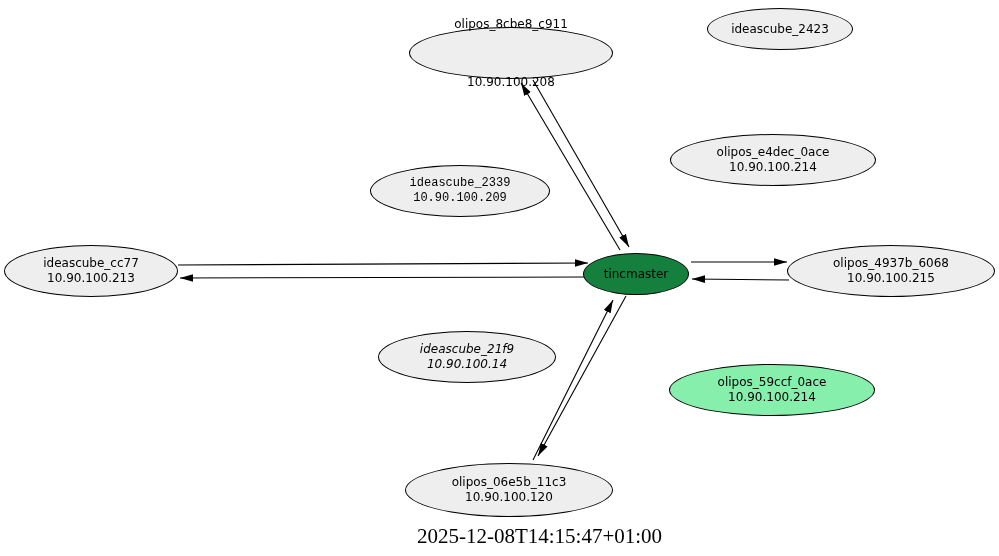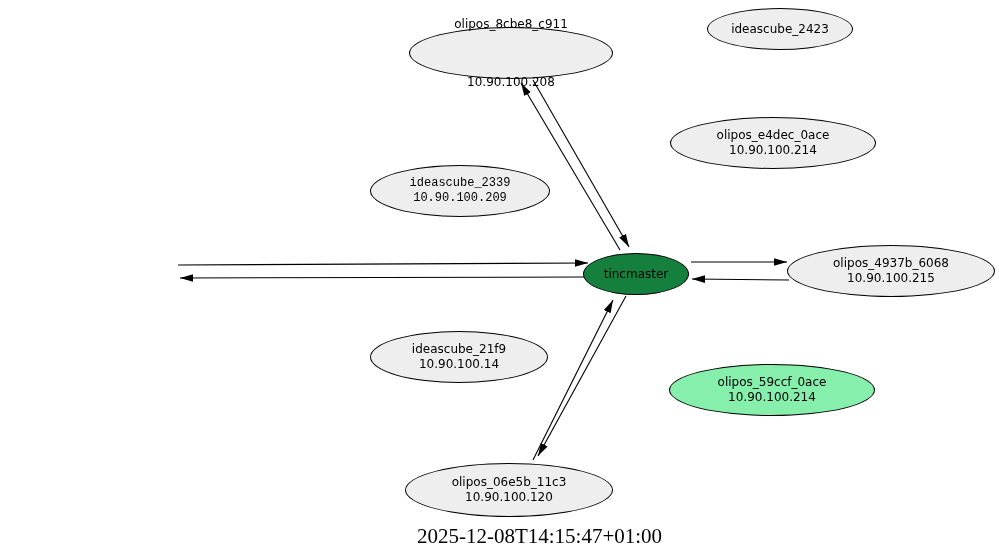--- a/index.html
+++ b/index.html
@@ -69,41 +69,45 @@
 
   <div class="node" style="left: 409px; top: 27px; width: 204px; height: 52px; background: rgb(238, 238, 238); border-color: rgb(0, 0, 0); gap: 43px;">
     <span>olipos_8cbe8_c911</span>
     <span>10.90.100.208</span>
   </div>
 
   <div class="node" style="left: 707px; top: 8px; width: 146px; height: 42px; background: rgb(238, 238, 238); border-color: rgb(0, 0, 0);">
     <span>ideascube_2423</span>
   </div>
 
-  <div class="node" style="left: 670px; top: 117px; width: 206px; height: 52px; background: rgb(238, 238, 238); border-color: rgb(0, 0, 0);">
+  <div class="node" style="left: 670px; top: 134px; width: 206px; height: 52px; background: rgb(238, 238, 238); border-color: rgb(0, 0, 0);">
     <span>olipos_e4dec_0ace</span>
     <span>10.90.100.214</span>
   </div>
 
   <div class="node" style="left: 370px; top: 165px; width: 180px; height: 52px; background: rgb(238, 238, 238); border-color: rgb(0, 0, 0); font-family: Liberation Mono, monospace;">
     <span>ideascube_2339</span>
     <span>10.90.100.209</span>
   </div>
 
+  <div class="node" style="left: 4px; top: 245px; width: 174px; height: 52px; background: rgb(238, 238, 238); border-color: rgb(0, 0, 0);">
+    <span>ideascube_cc77</span>
+    <span>10.90.100.213</span>
+  </div>
 
   <div class="node" style="left: 583px; top: 253px; width: 106px; height: 42px; background: #15803d; border-color: rgb(0, 0, 0);">
     <span>tincmaster</span>
   </div>
 
   <div class="node" style="left: 787px; top: 245px; width: 208px; height: 52px; background: rgb(238, 238, 238); border-color: rgb(0, 0, 0);">
     <span>olipos_4937b_6068</span>
     <span>10.90.100.215</span>
   </div>
 
-  <div class="node" style="left: 370px; top: 331px; width: 178px; height: 52px; background: rgb(238, 238, 238); border-color: rgb(0, 0, 0);">
+  <div class="node" style="left: 378px; top: 331px; width: 178px; height: 52px; background: rgb(238, 238, 238); border-color: rgb(0, 0, 0); font-style: italic;">
     <span>ideascube_21f9</span>
     <span>10.90.100.14</span>
   </div>
 
   <div class="node" style="left: 669px; top: 364px; width: 206px; height: 52px; background: #86efac; border-color: rgb(0, 0, 0);">
     <span>olipos_59ccf_0ace</span>
     <span>10.90.100.214</span>
   </div>
 
   <div class="node" style="left: 405px; top: 463px; width: 208px; height: 54px; background: rgb(238, 238, 238); border-color: rgb(0, 0, 0);">

